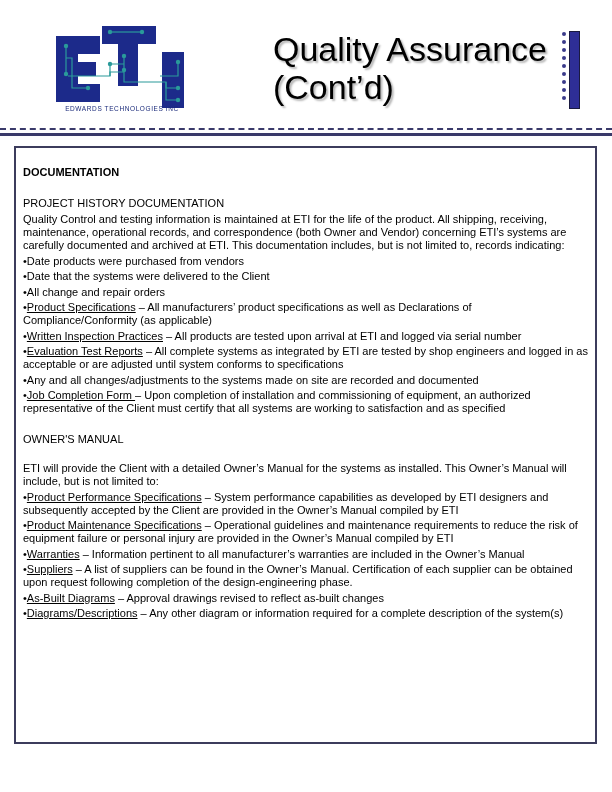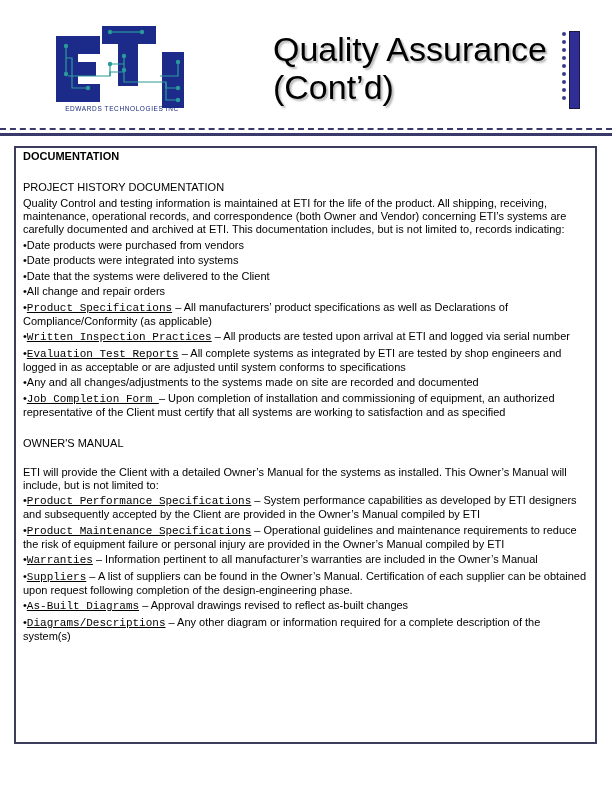--- a/index.html
+++ b/index.html
@@ -12,26 +12,26 @@
 
   .dots { position: absolute; left: 562px; top: 32px; width: 6px; height: 76px; }
   .dots span { display: block; width: 4px; height: 4px; border-radius: 50%; background: #3a3a8a; margin-bottom: 4px; }
   .bar { position: absolute; left: 569px; top: 31px; width: 11px; height: 78px; background: #2e2e96; border: 1px solid #1a1a40; box-sizing: border-box; }
 
   .rule-dash { position: absolute; left: 0; top: 128px; width: 612px; height: 0; border-top: 2px dashed #3a3a6a; }
   .rule-solid { position: absolute; left: 0; top: 133px; width: 612px; height: 3px; background: #3a3a6a; }
 
   .box { position: absolute; left: 14px; top: 146px; width: 583px; height: 598px; border: 2px solid #3c3c5c; box-sizing: border-box; }
 
-  .content { position: absolute; left: 23px; top: 150px; width: 565px; font-size: 11px; line-height: 13px; font-family: "Liberation Sans", sans-serif; }
+  .content { position: absolute; left: 23px; top: 166px; width: 565px; font-size: 11px; line-height: 13px; font-family: "Liberation Sans", sans-serif; }
   .content p { margin: 0; }
   .h-main { font-weight: bold; margin-bottom: 18px !important; }
   .h-sub { margin-bottom: 3px !important; }
   .item { margin-top: 2.5px !important; }
-  .u { text-decoration: underline; font-family: Liberation Mono, monospace; }
+  .u { text-decoration: underline; }
   .gap { height: 18px; }
 </style>
 </head>
 <body>
 
 <svg class="logo" viewBox="0 0 140 92" xmlns="http://www.w3.org/2000/svg">
 
   <path d="M4 12 H48 V30 H26 V38 H44 V52 H26 V60 H48 V78 H4 Z" fill="#1c2a8a"></path>
 
   <path d="M50 2 H104 V20 H86 V62 H66 V20 H50 Z" fill="#1c2a8a"></path>
@@ -86,21 +86,20 @@
 
 <div class="box"></div>
 
 <div class="content">
   <p class="h-main">DOCUMENTATION</p>
 
   <p class="h-sub">PROJECT HISTORY DOCUMENTATION</p>
   <p>Quality Control and testing information is maintained at ETI for the life of the product.  All shipping, receiving, maintenance, operational records, and correspondence (both Owner and Vendor) concerning ETI’s systems are carefully documented and archived at ETI.  This documentation includes, but is not limited to, records indicating:</p>
   <div id="ph-list">
       <p class="item"><span>•</span><span>Date products were purchased from vendors</span></p>
-      <p class="item"><span>•</span><span>Date products were integrated into systems</span></p>
       <p class="item"><span>•</span><span>Date that the systems were delivered to the Client</span></p>
       <p class="item"><span>•</span><span>All change and repair orders</span></p>
       <p class="item"><span>•</span><span class="u">Product Specifications</span><span> – All manufacturers’ product specifications as well as Declarations of Compliance/Conformity (as applicable)</span></p>
       <p class="item"><span>•</span><span class="u">Written Inspection Practices</span><span> – All products are tested upon arrival at ETI and logged via serial number</span></p>
       <p class="item"><span>•</span><span class="u">Evaluation Test Reports</span><span> – All complete systems as integrated by ETI are tested by shop engineers and logged in as acceptable or are adjusted until system conforms to specifications</span></p>
       <p class="item"><span>•</span><span>Any and all changes/adjustments to the systems made on site are recorded and documented</span></p>
       <p class="item"><span>•</span><span class="u">Job Completion Form </span><span>– Upon completion of installation and commissioning of equipment, an authorized representative of the Client must certify that all systems are working to satisfaction and as specified</span></p>
     </div>
 
   <div class="gap"></div>

